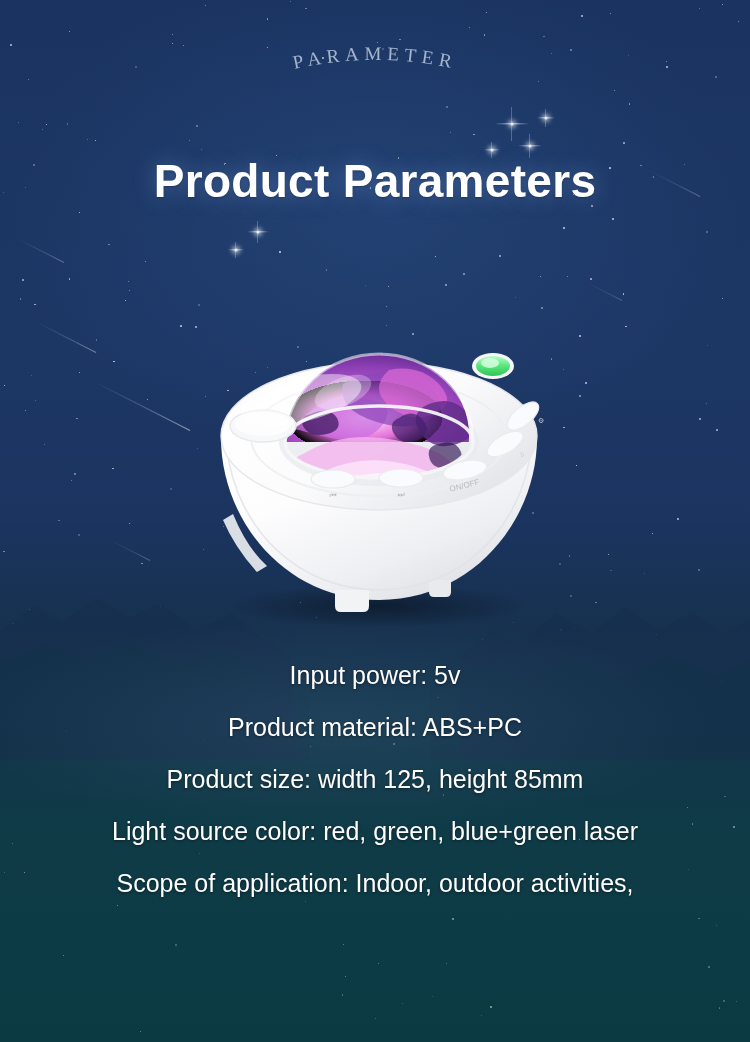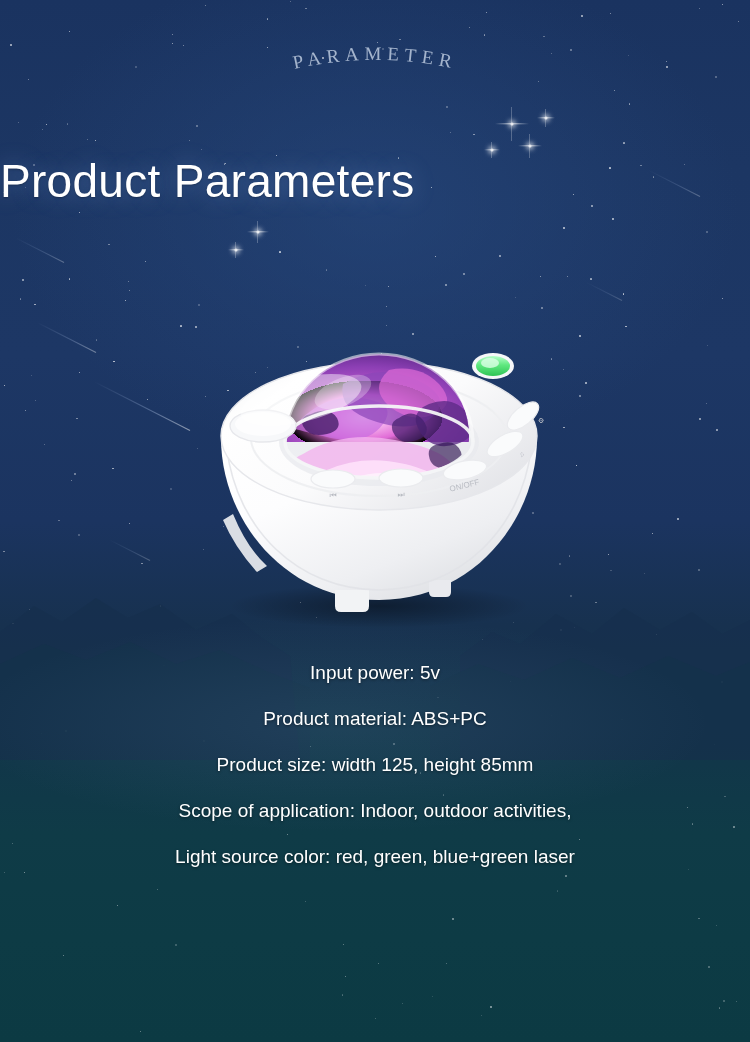--- a/index.html
+++ b/index.html
@@ -95,22 +95,23 @@
     color:#b9c8de;
     opacity:0.55;
     line-height:1;
     text-shadow:0 0 18px rgba(180,205,240,0.28);
   }
 
   
   .main-title {
     position:absolute;
     left:0; right:0; top:154px;
+    text-align:center;
     font-size:46px;
-    font-weight:normal;
+    font-weight:bold;
     color:#ffffff;
     letter-spacing:0.3px;
     text-shadow:0 0 22px rgba(150,190,255,0.35), 0 1px 2px rgba(0,0,0,0.3);
   }
 
   
   .mountains {
     position:absolute;
     left:0; right:0; top:560px;
     height:200px;
@@ -133,21 +134,21 @@
   }
   .product svg { display:block; overflow:visible; }
 
   
   .specs {
     position:absolute;
     left:0; right:0; top:663px;
     text-align:center;
   }
   .spec-line {
-    font-size:19px;
+    font-size:25px;
     color:#ffffff;
     line-height:1;
     margin-bottom:27px;
     text-shadow:0 1px 3px rgba(0,0,0,0.45);
     white-space:nowrap;
   }
   .spec-line:last-child { margin-bottom:0; }
 </style>
 </head>
 <body>
@@ -567,17 +568,17 @@
       </g>
 
       <ellipse cx="108" cy="82" rx="62" ry="22" fill="#ffffff" opacity="0.45" transform="rotate(-14 108 82)"></ellipse>
     </svg>
   </div>
 
   <div class="specs">
       <div class="spec-line">Input power: 5v</div>
       <div class="spec-line">Product material: ABS+PC</div>
       <div class="spec-line">Product size: width 125, height 85mm</div>
+      <div class="spec-line">Light source color: red, green, blue+green laser</div>
       <div class="spec-line">Scope of application: Indoor, outdoor activities,</div>
-      <div class="spec-line">Light source color: red, green, blue+green laser</div>
     </div>
 
 </div>
 
 </body></html>

